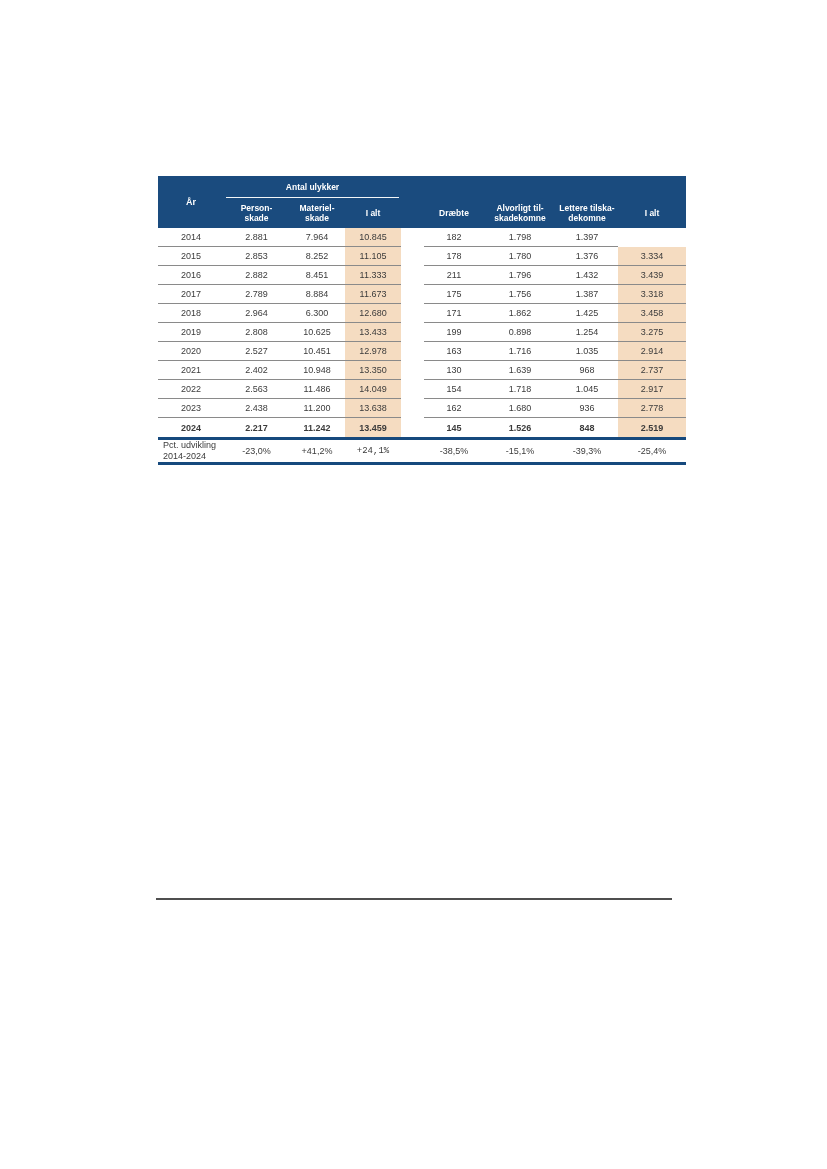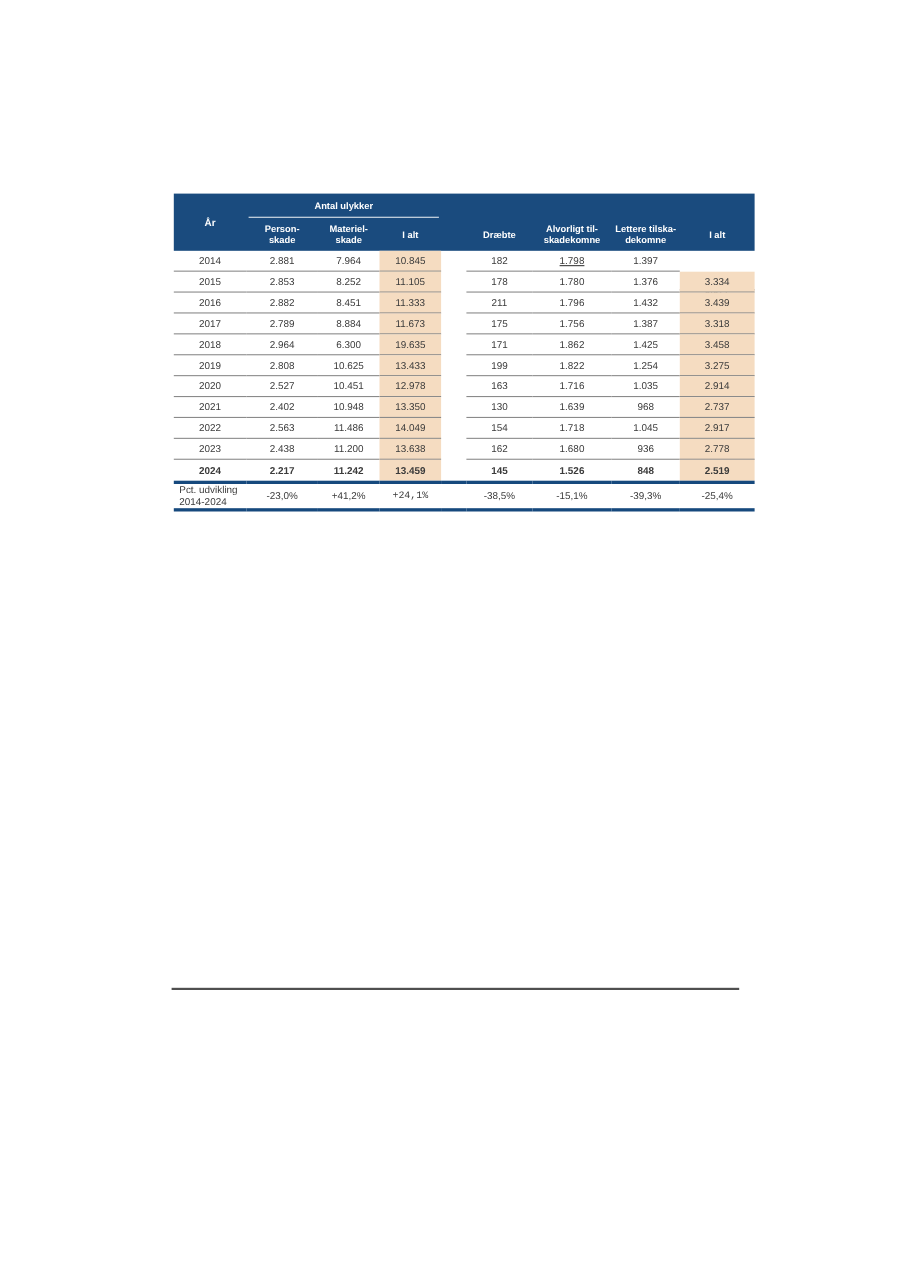--- a/index.html
+++ b/index.html
@@ -77,21 +77,21 @@
     <div class="hc ch4">Alvorligt til-
 skadekomne</div>
     <div class="hc ch5">Lettere tilska-
 dekomne</div>
     <div class="hc ch6">I alt</div>
   <div class="cell year rb" style="grid-area: 3 / 1;">2014</div>
       <div class="cell num rb" style="grid-area: 3 / 2;">2.881</div>
       <div class="cell num rb" style="grid-area: 3 / 3;">7.964</div>
       <div class="cell num beige rb" style="grid-area: 3 / 4;">10.845</div>
       <div class="cell num rb" style="grid-area: 3 / 6;">182</div>
-      <div class="cell num rb" style="grid-area: 3 / 7; text-decoration: underline;">1.798</div>
+      <div class="cell num rb" style="grid-area: 3 / 7;">1.798</div>
       <div class="cell num rb" style="grid-area: 3 / 8;">1.397</div>
       <div class="cell num beige rb" style="grid-area: 3 / 9; margin-top: 35px;">3.377</div>
       <div class="cell gapcell" style="grid-area: 3 / 5;"></div>
       <div class="cell year rb" style="grid-area: 4 / 1;">2015</div>
       <div class="cell num rb" style="grid-area: 4 / 2;">2.853</div>
       <div class="cell num rb" style="grid-area: 4 / 3;">8.252</div>
       <div class="cell num beige rb" style="grid-area: 4 / 4;">11.105</div>
       <div class="cell num rb" style="grid-area: 4 / 6;">178</div>
       <div class="cell num rb" style="grid-area: 4 / 7;">1.780</div>
       <div class="cell num rb" style="grid-area: 4 / 8;">1.376</div>
@@ -111,32 +111,32 @@
       <div class="cell num rb" style="grid-area: 6 / 3;">8.884</div>
       <div class="cell num beige rb" style="grid-area: 6 / 4;">11.673</div>
       <div class="cell num rb" style="grid-area: 6 / 6;">175</div>
       <div class="cell num rb" style="grid-area: 6 / 7;">1.756</div>
       <div class="cell num rb" style="grid-area: 6 / 8;">1.387</div>
       <div class="cell num beige rb" style="grid-area: 6 / 9;">3.318</div>
       <div class="cell gapcell" style="grid-area: 6 / 5;"></div>
       <div class="cell year rb" style="grid-area: 7 / 1;">2018</div>
       <div class="cell num rb" style="grid-area: 7 / 2;">2.964</div>
       <div class="cell num rb" style="grid-area: 7 / 3;">6.300</div>
-      <div class="cell num beige rb" style="grid-area: 7 / 4;">19.635</div>
+      <div class="cell num beige rb" style="grid-area: 7 / 4;">12.680</div>
       <div class="cell num rb" style="grid-area: 7 / 6;">171</div>
       <div class="cell num rb" style="grid-area: 7 / 7;">1.862</div>
       <div class="cell num rb" style="grid-area: 7 / 8;">1.425</div>
       <div class="cell num beige rb" style="grid-area: 7 / 9;">3.458</div>
       <div class="cell gapcell" style="grid-area: 7 / 5;"></div>
       <div class="cell year rb" style="grid-area: 8 / 1;">2019</div>
       <div class="cell num rb" style="grid-area: 8 / 2;">2.808</div>
       <div class="cell num rb" style="grid-area: 8 / 3;">10.625</div>
       <div class="cell num beige rb" style="grid-area: 8 / 4;">13.433</div>
       <div class="cell num rb" style="grid-area: 8 / 6;">199</div>
-      <div class="cell num rb" style="grid-area: 8 / 7;">1.822</div>
+      <div class="cell num rb" style="grid-area: 8 / 7;">0.898</div>
       <div class="cell num rb" style="grid-area: 8 / 8;">1.254</div>
       <div class="cell num beige rb" style="grid-area: 8 / 9;">3.275</div>
       <div class="cell gapcell" style="grid-area: 8 / 5;"></div>
       <div class="cell year rb" style="grid-area: 9 / 1;">2020</div>
       <div class="cell num rb" style="grid-area: 9 / 2;">2.527</div>
       <div class="cell num rb" style="grid-area: 9 / 3;">10.451</div>
       <div class="cell num beige rb" style="grid-area: 9 / 4;">12.978</div>
       <div class="cell num rb" style="grid-area: 9 / 6;">163</div>
       <div class="cell num rb" style="grid-area: 9 / 7;">1.716</div>
       <div class="cell num rb" style="grid-area: 9 / 8;">1.035</div>

